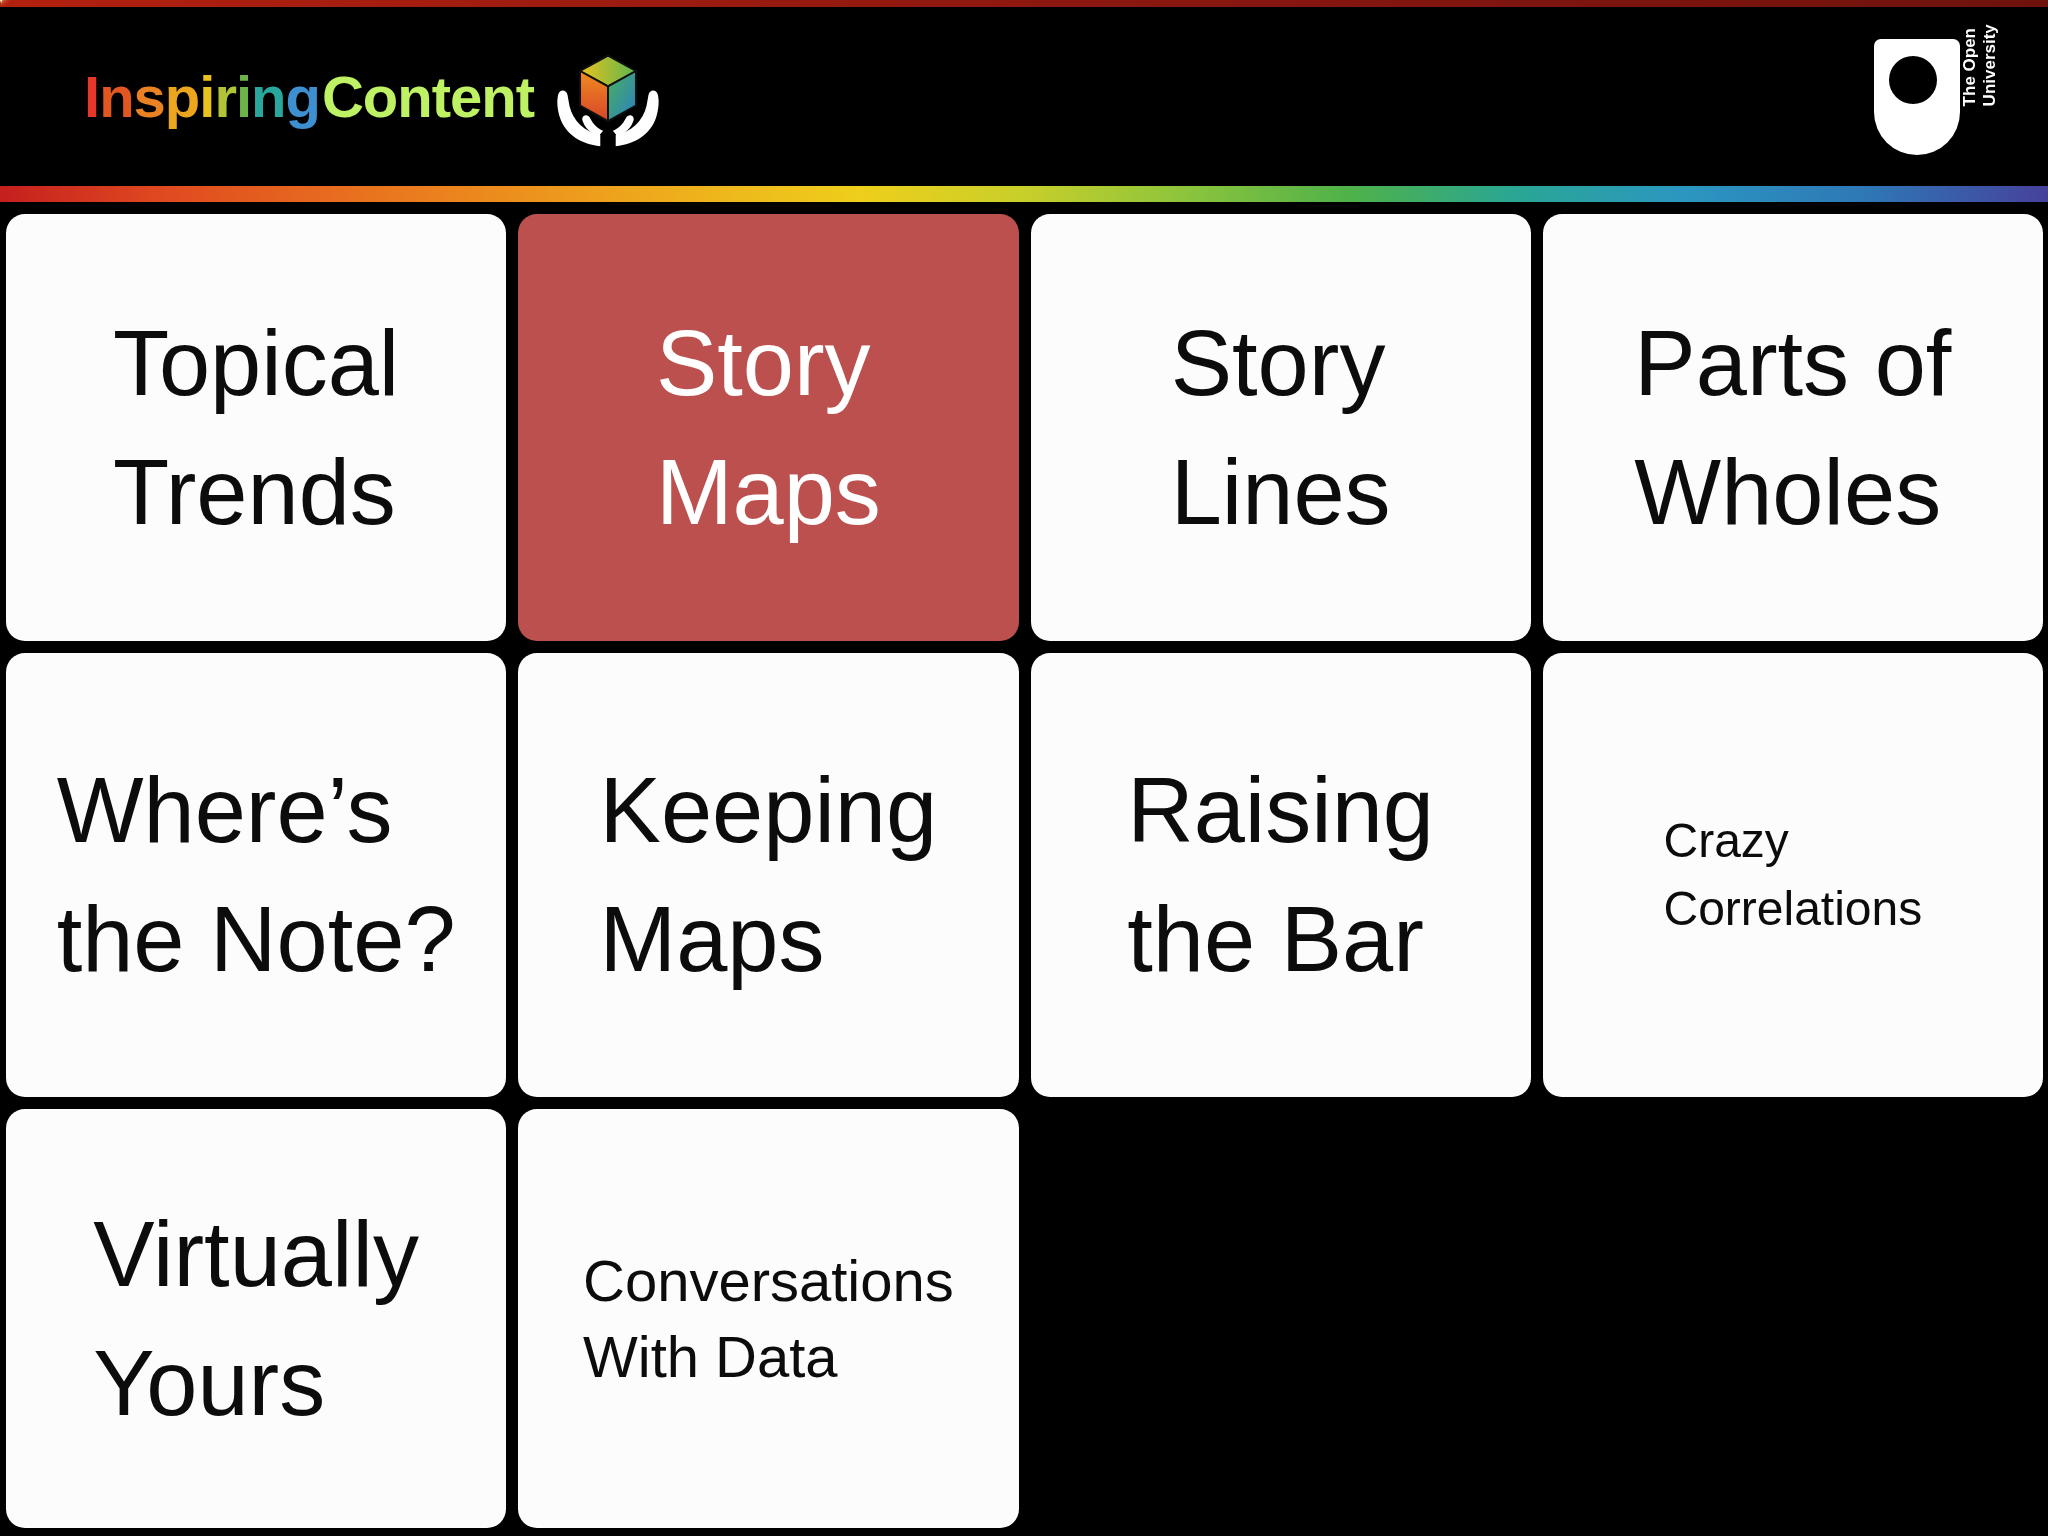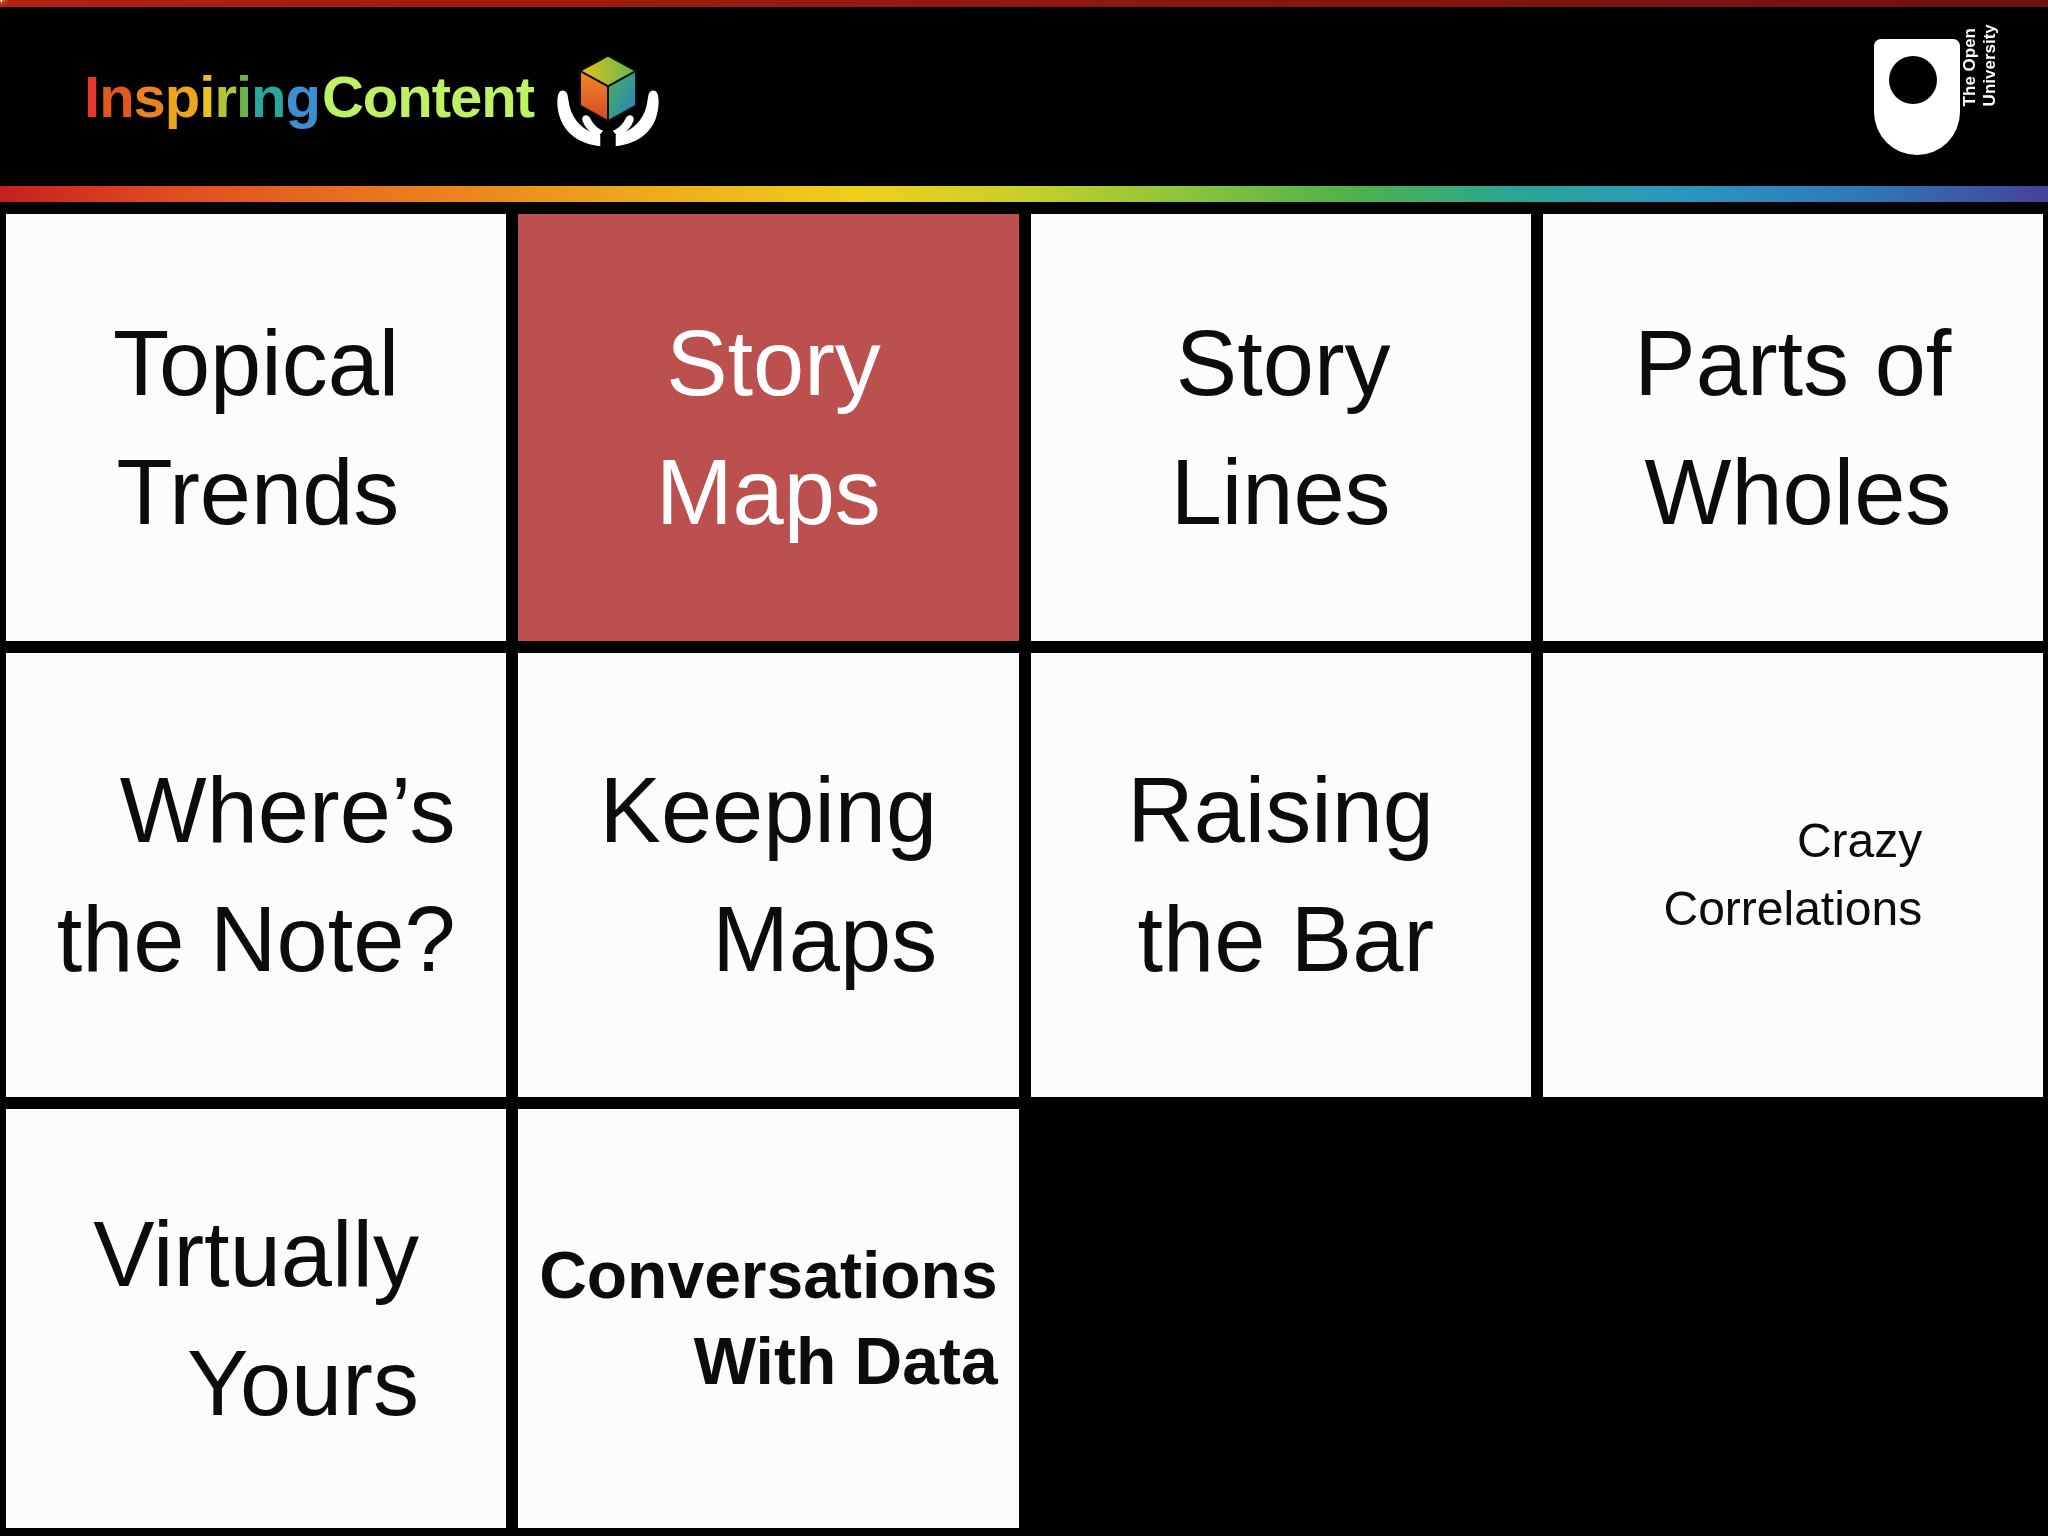--- a/index.html
+++ b/index.html
@@ -67,30 +67,31 @@
     padding:0 5px 8px 6px;
     display:grid;
     grid-template-columns:repeat(4,1fr);
     grid-template-rows:427px 444px 419px;
     gap:12px;
   }
   .cell{
     background:var(--cell-bg,#fdfcfd);
     color:var(--cell-text,#0c0c0c);
     display:flex;align-items:center;justify-content:center;
-    text-align:right;
+    text-align:left;
     font-size:92px;line-height:1.4;
     white-space:pre-line;
+    border-radius:19px;
   }
   .cell--highlight{
     background:var(--highlight-bg,#bc504e);
     color:var(--highlight-text,#ffffff);
   }
   .cell--medium{font-size:48px;line-height:1.42;}
-  .cell--small{font-size:66px;line-height:1.3;font-weight:bold;}
+  .cell--small{font-size:58px;line-height:1.3;}
 </style>
 </head>
 <body>
 
 <div class="top-strip"></div>
 
 <div class="header">
   <div class="brand">
     <div class="brand-word">
       <span class="w1">

